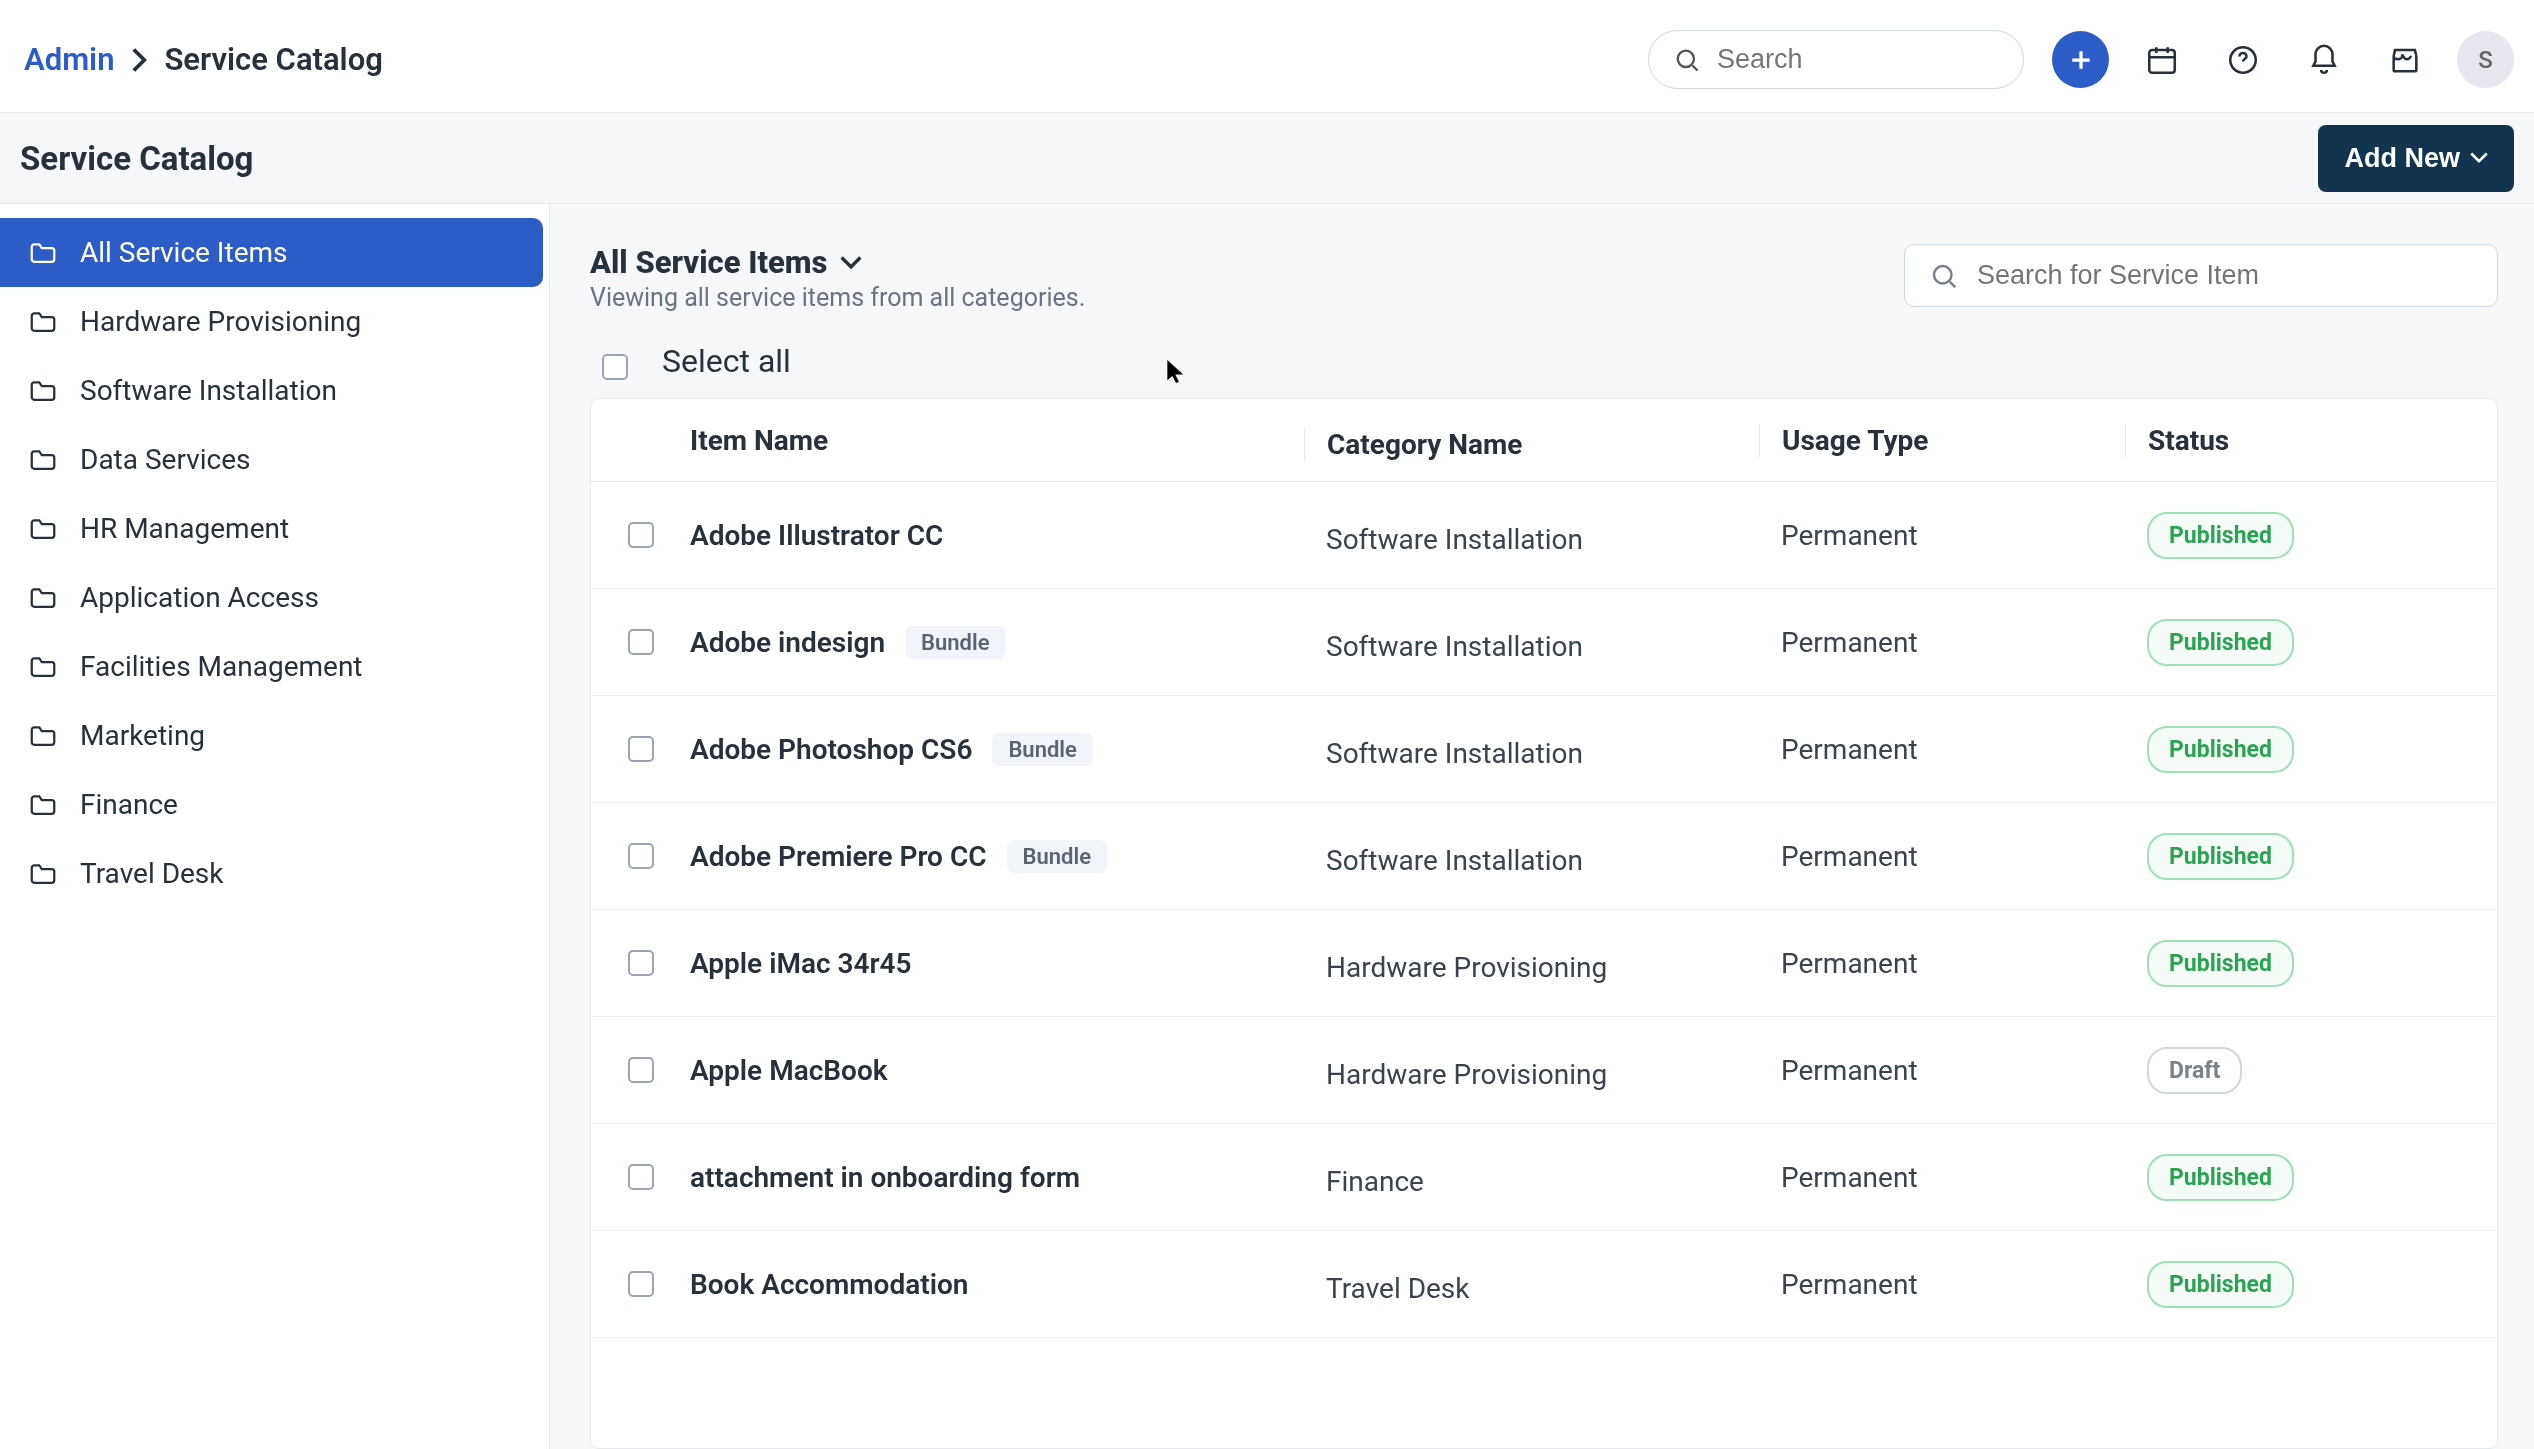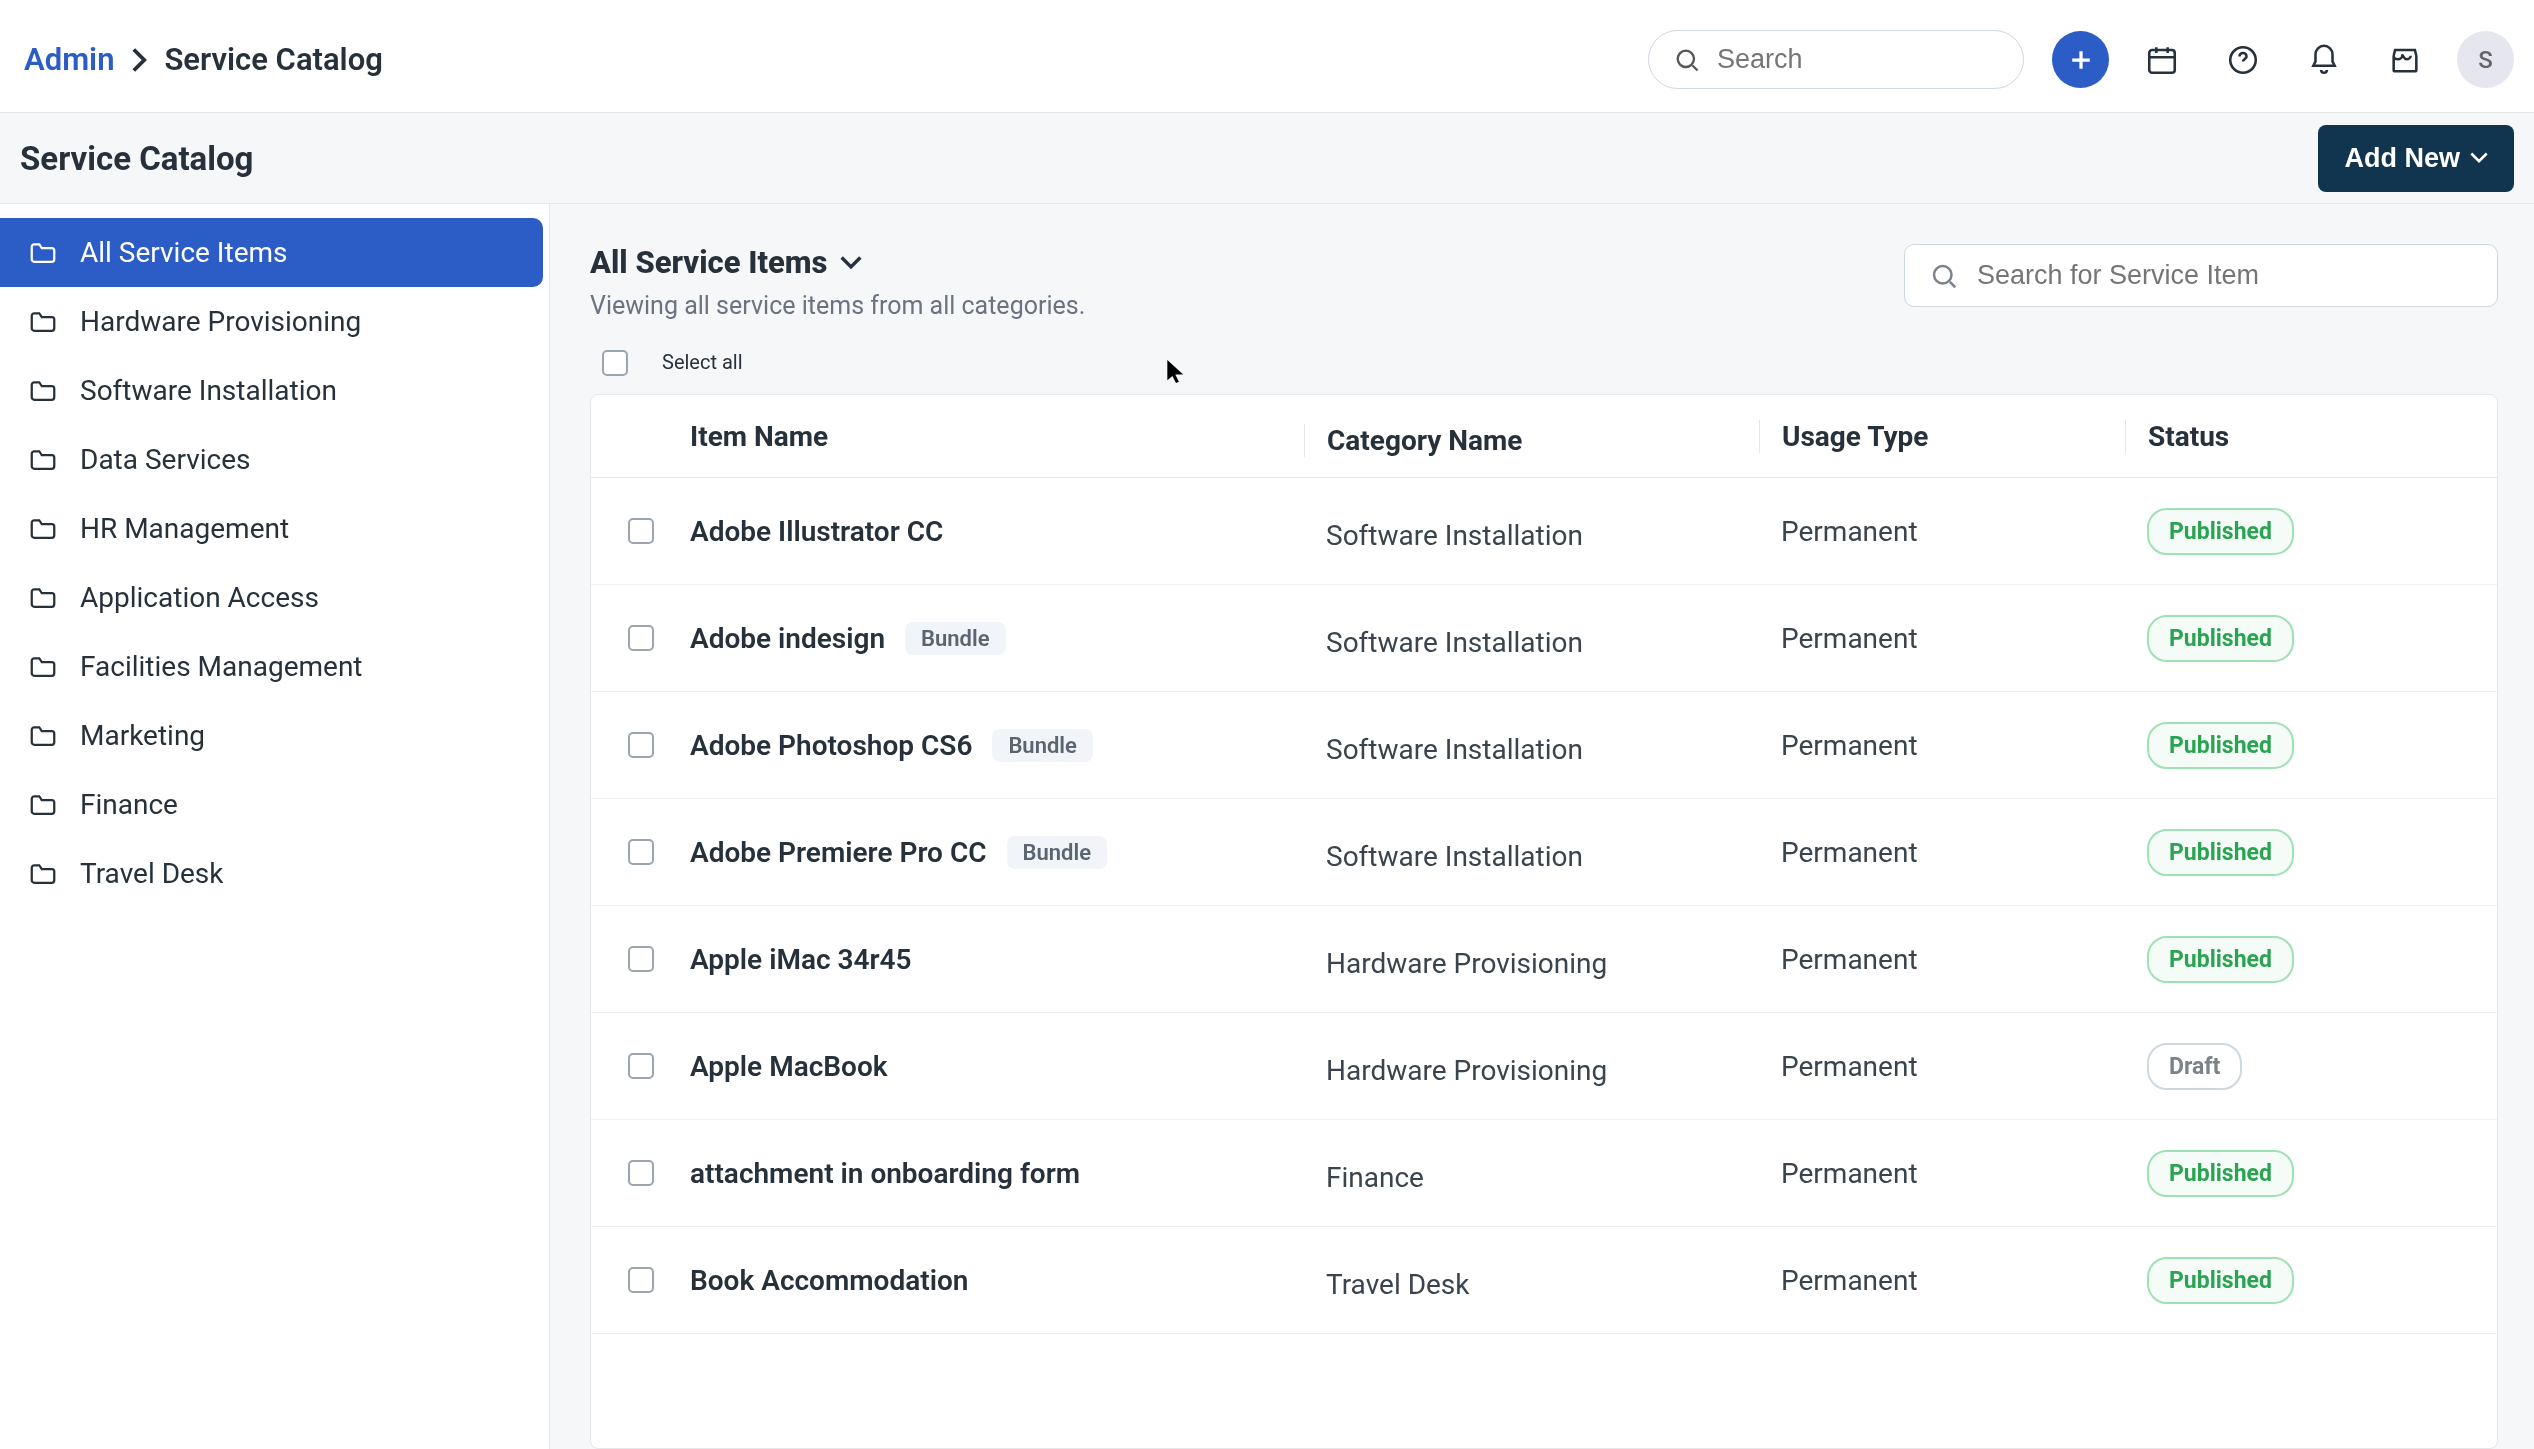--- a/index.html
+++ b/index.html
@@ -98,35 +98,35 @@
 .cat-item.active { background: #2c5cc5; color: #fff; border-radius: 0 10px 10px 0; margin-right: 6px; }
 .cat-item svg { flex-shrink: 0; }
 .cat-item.active svg { stroke: #fff; }
 
 
 .main { flex: 1; padding: 40px 36px 0 40px; overflow: hidden; display: flex; flex-direction: column; }
 
 .main-header-row { display: flex; align-items: flex-start; justify-content: space-between; }
 .main-title-wrap {}
 .main-title { font-size: 31px; font-weight: 800; display: flex; align-items: center; gap: 12px; cursor: pointer; }
-.main-subtitle { font-size: 25px; color: #6b7280; margin-top: 10px; }
+.main-subtitle { font-size: 25px; color: #6b7280; margin-top: 2px; }
 .item-search {
   display: flex; align-items: center; gap: 18px;
   width: 594px; height: 63px;
   border: 1.5px solid #cfd7df; border-radius: 10px;
   padding: 0 24px;
   background: #fff;
 }
 .item-search input { border: none; outline: none; font-size: 27px; color: #555; background: transparent; width: 100%; }
 
 .select-row {
   display: flex; align-items: center; justify-content: space-between;
   margin-top: 30px;
 }
-.select-all { display: flex; align-items: flex-start; gap: 34px; font-size: 20px; color: #27313b; padding-left: 12px; }
+.select-all { display: flex; align-items: flex-end; gap: 34px; font-size: 32px; color: #27313b; padding-left: 12px; }
 .checkbox {
   width: 26px; height: 26px;
   border: 2px solid #9aa5b1; border-radius: 5px;
   cursor: pointer; background: #fff;
 }
 .entries-wrap { display: flex; align-items: center; gap: 22px; font-size: 26px; color: #555; }
 .pager-btns { display: flex; border: 1.5px solid #cfd7df; border-radius: 8px; overflow: hidden; }
 .pager-btn { width: 50px; height: 50px; display: flex; align-items: center; justify-content: center; cursor: pointer; }
 .pager-btn + .pager-btn { border-left: 1.5px solid #cfd7df; }
 .pager-btn.disabled { color: #c3c9cf; cursor: default; }

